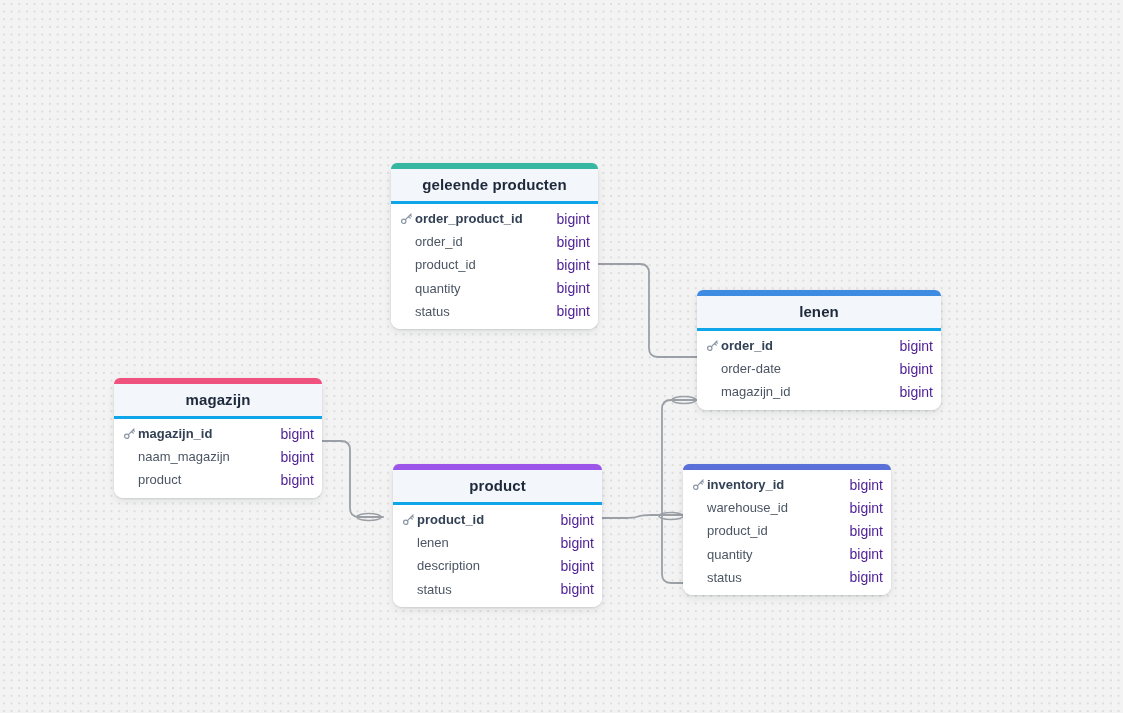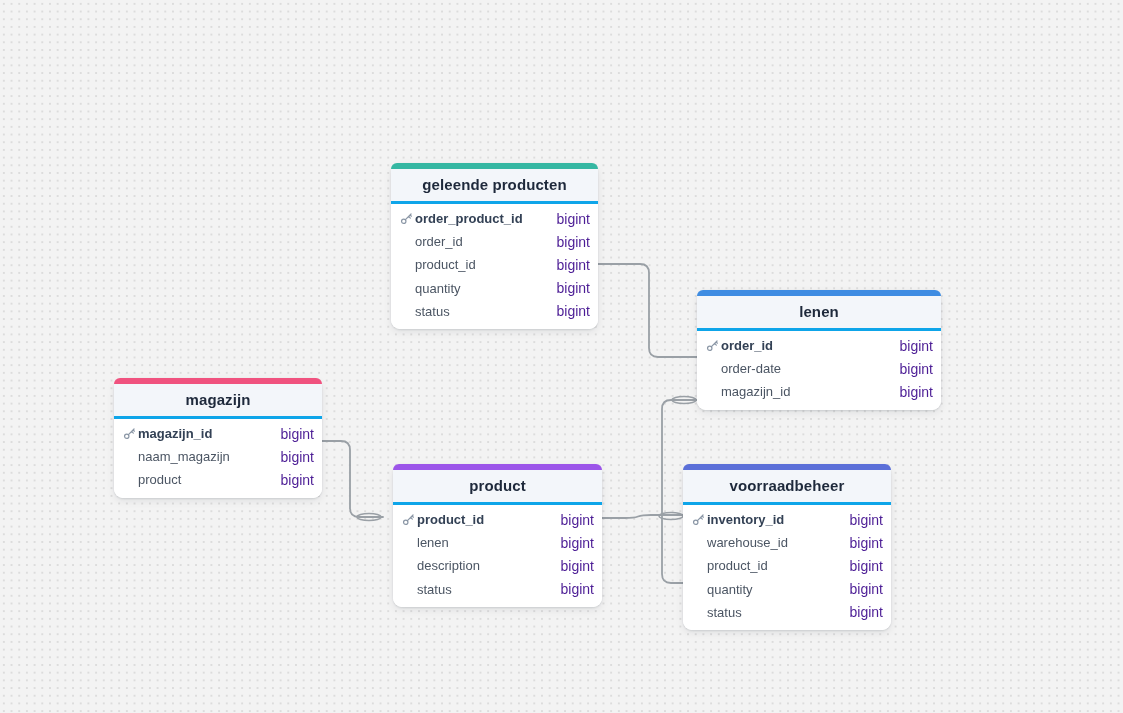--- a/index.html
+++ b/index.html
@@ -176,21 +176,20 @@
         </div>
         <div class="frow">
           <span class="kslot"></span>
           <span class="fname">status</span>
           <span class="ftype">bigint</span>
         </div>
       </div>
     </div>
     <div class="db-table" style="left: 683px; top: 464px; width: 208px;">
       <div class="accent" style="background: rgb(91, 111, 216);"></div>
-      <div class="theader"><span>voorraadbeheer</span></div>
       <div class="rows">
         <div class="frow pk">
           <span class="kslot">
             <svg width="13" height="13" viewBox="0 0 16 16" fill="none" stroke="#8b97a6" stroke-width="1.5" stroke-linecap="round" stroke-linejoin="round">
               <circle cx="4.6" cy="11.4" r="2.7"></circle>
               <path d="M6.7 9.3 L13.6 2.4 M10.6 5.4 l2.1 2.1 M12.4 3.6 l1.6 1.6"></path>
             </svg>
           </span>
           <span class="fname">inventory_id</span>
           <span class="ftype">bigint</span>

